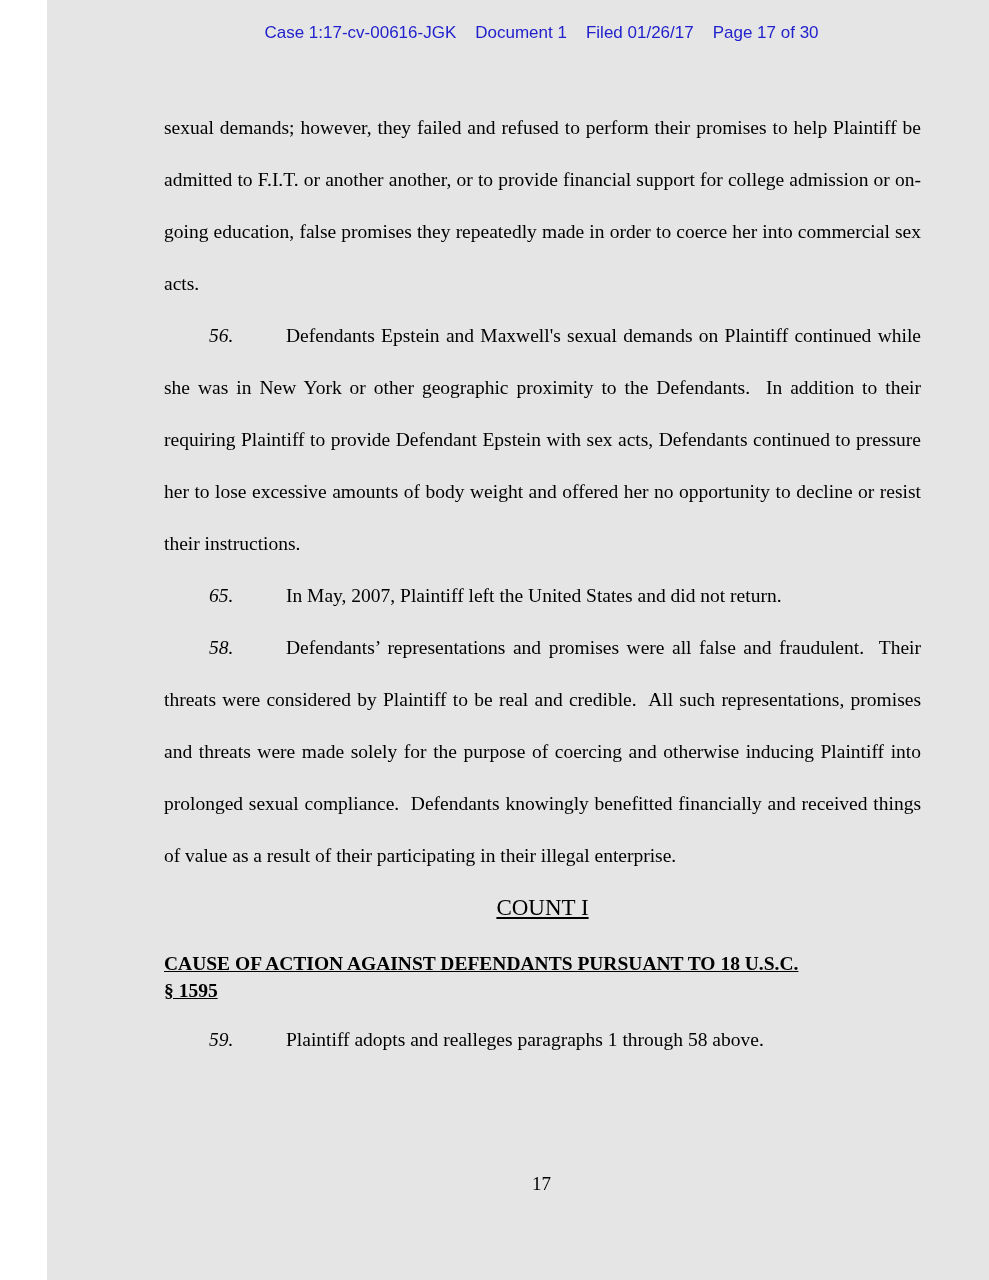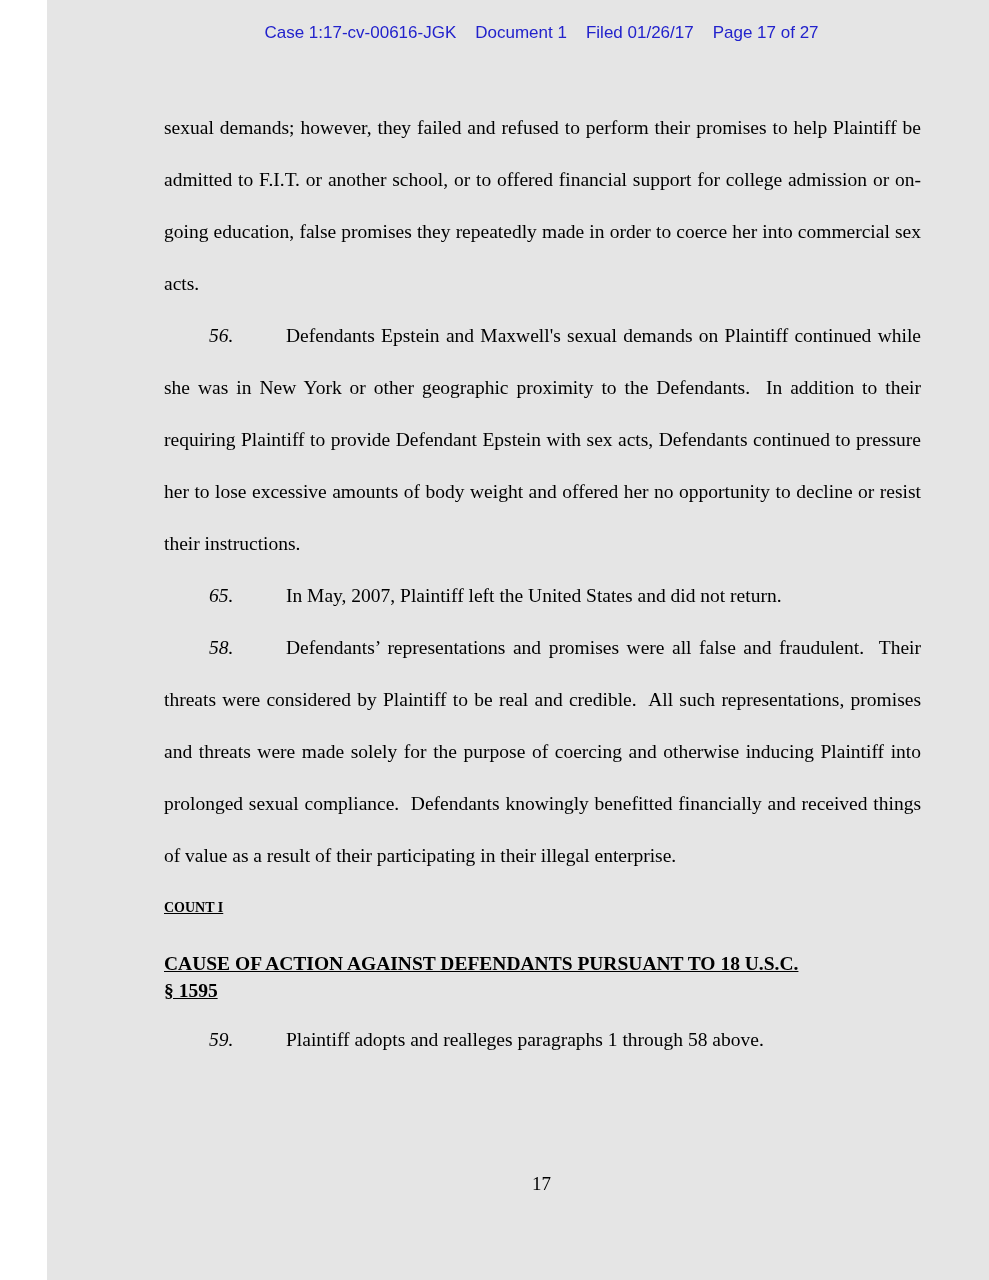--- a/index.html
+++ b/index.html
@@ -37,23 +37,24 @@
   .para { margin: 0; }
   .para.numbered { text-indent: 45px; }
   .pnum {
     display: inline-block;
     width: 77px;
     text-indent: 0;
     font-style: italic;
   }
   .heading-count {
     margin: 0;
-    font-size: 14px;
-    font-weight: 700;
+    font-size: 23px;
+    font-weight: 400;
     line-height: 52px;
+    text-align: center;
     text-decoration: underline;
     text-indent: 0;
   }
   .heading-cause {
     margin: 16px 0 10px 0;
     font-size: 19.5px;
     font-weight: 700;
     line-height: 27px;
     text-align: left;
     text-decoration: underline;
@@ -72,26 +73,26 @@
 </style>
 </head>
 <body>
 
 <div class="page">
 
   <div class="stamp" style="color: rgb(34, 34, 204);">
     <span>Case 1:17-cv-00616-JGK</span>
     <span>Document 1</span>
     <span>Filed 01/26/17</span>
-    <span>Page 17 of 27</span>
+    <span>Page 17 of 30</span>
   </div>
 
   <div class="content">
 
-    <p class="para">sexual demands; however, they failed and refused to perform their promises to help Plaintiff be admitted to F.I.T. or another school, or to offered financial support for college admission or on-going education, false promises they repeatedly made in order to coerce her into commercial sex acts.</p>
+    <p class="para">sexual demands; however, they failed and refused to perform their promises to help Plaintiff be admitted to F.I.T. or another another, or to provide financial support for college admission or on-going education, false promises they repeatedly made in order to coerce her into commercial sex acts.</p>
 
     <p class="para numbered"><span class="pnum">56.</span><span>Defendants Epstein and Maxwell's sexual demands on Plaintiff continued while she was in New York or other geographic proximity to the Defendants.&nbsp; In addition to their requiring Plaintiff to provide Defendant Epstein with sex acts, Defendants continued to pressure her to lose excessive amounts of body weight and offered her no opportunity to decline or resist their instructions.</span></p>
 
     <p class="para numbered"><span class="pnum">65.</span><span>In May, 2007, Plaintiff left the United States and did not return.</span></p>
 
     <p class="para numbered"><span class="pnum">58.</span><span>Defendants’ representations and promises were all false and fraudulent.&nbsp; Their threats were considered by Plaintiff to be real and credible.&nbsp; All such representations, promises and threats were made solely for the purpose of coercing and otherwise inducing Plaintiff into prolonged sexual compliance.&nbsp; Defendants knowingly benefitted financially and received things of value as a result of their participating in their illegal enterprise.</span></p>
 
     <h2 class="heading-count">COUNT I</h2>
 
     <h3 class="heading-cause"><span>CAUSE OF ACTION AGAINST DEFENDANTS PURSUANT TO 18 U.S.C.</span><br><span>§ 1595</span></h3>

